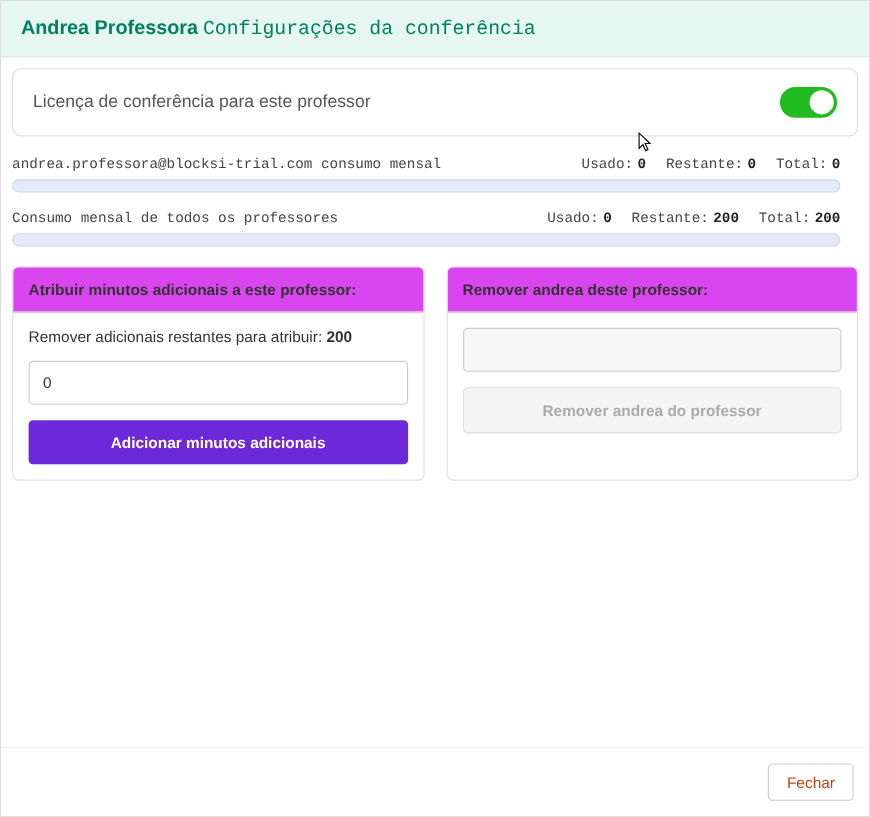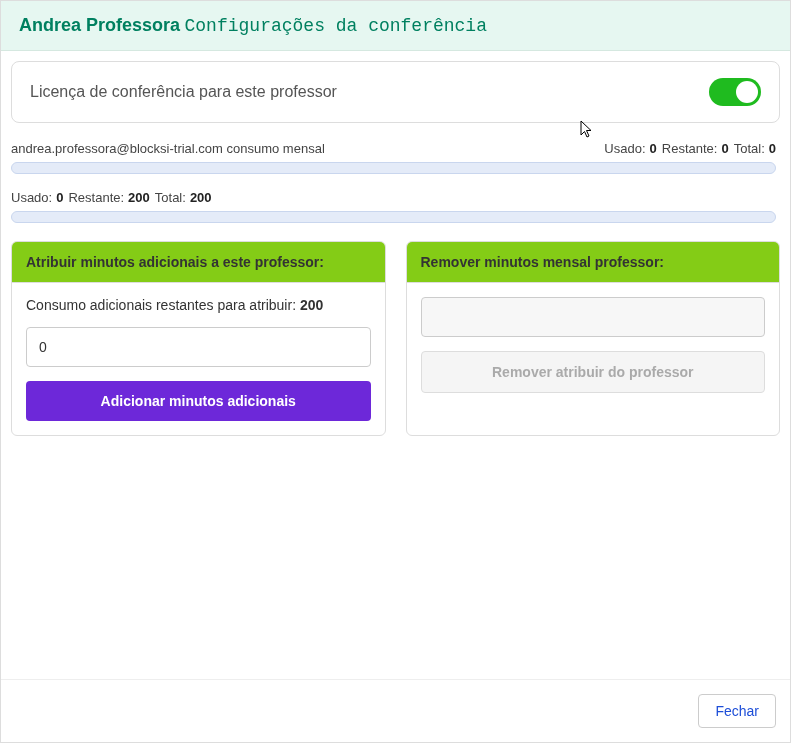--- a/index.html
+++ b/index.html
@@ -60,35 +60,36 @@
   .toggle-knob {
     position: absolute;
     right: 3px;
     top: 3px;
     width: 22px;
     height: 22px;
     background: #fff;
     border-radius: 50%;
   }
   .usage-block {
-    margin: 0 4px 16px 0;
+    margin: 0 16px 16px 0;
+    font-family: Liberation Mono, monospace;
   }
   .usage-line {
     display: flex;
     align-items: baseline;
     font-size: 13px;
     color: #444;
     margin-bottom: 6px;
   }
   .usage-left {
     flex: 1;
   }
   .usage-stats {
     display: flex;
-    gap: 5px;
+    gap: 18px;
   }
   .usage-stats span.val {
     font-weight: 700;
     color: #222;
     margin-left: 4px;
   }
   .bar {
     height: 12px;
     background: #e4ebf8;
     border: 1px solid #c9d6ee;
@@ -99,21 +100,21 @@
     gap: 20px;
     margin-top: 18px;
   }
   .panel {
     flex: 1;
     border: 1px solid #ddd;
     border-radius: 6px;
     overflow: hidden;
   }
   .panel-head {
-    background: #84cc16;
+    background: #d946ef;
     border-bottom: 1px solid #ddd;
     padding: 12px 14px;
     font-weight: 700;
     font-size: 14px;
     color: #333;
   }
   .panel-body {
     padding: 14px;
   }
   .info-line {
@@ -162,21 +163,21 @@
     padding: 14px;
     display: flex;
     justify-content: flex-end;
   }
   .close-btn {
     background: #fff;
     border: 1px solid #ccc;
     border-radius: 4px;
     padding: 8px 16px;
     font-size: 14px;
-    color: #1d4ed8;
+    color: #c2410c;
     cursor: pointer;
   }
   .cursor-icon {
     position: absolute;
     left: 580px;
     top: 120px;
     pointer-events: none;
   }
 </style>
 </head>
@@ -203,47 +204,48 @@
         <div><span>Usado:</span><span class="val">0</span></div>
         <div><span>Restante:</span><span class="val">0</span></div>
         <div><span>Total:</span><span class="val">0</span></div>
       </div>
     </div>
     <div class="bar"></div>
   </div>
 
   <div class="usage-block">
     <div class="usage-line">
+      <div class="usage-left">Consumo mensal de todos os professores</div>
       <div class="usage-stats">
         <div><span>Usado:</span><span class="val">0</span></div>
         <div><span>Restante:</span><span class="val">200</span></div>
         <div><span>Total:</span><span class="val">200</span></div>
       </div>
     </div>
     <div class="bar"></div>
   </div>
 
   <div class="panels">
 
     <div class="panel">
       <div class="panel-head">Atribuir minutos adicionais a este professor:</div>
       <div class="panel-body">
         <div class="info-line">
-          <span>Consumo adicionais restantes para atribuir: </span><span class="val">200</span>
+          <span>Remover adicionais restantes para atribuir: </span><span class="val">200</span>
         </div>
         <input type="text" class="text-input" value="0" style="">
         <button class="btn btn-green">Adicionar minutos adicionais</button>
       </div>
     </div>
 
     <div class="panel">
-      <div class="panel-head">Remover minutos mensal professor:</div>
+      <div class="panel-head">Remover andrea deste professor:</div>
       <div class="panel-body">
         <input type="text" class="text-input" disabled="" style="">
-        <button class="btn btn-disabled">Remover atribuir do professor</button>
+        <button class="btn btn-disabled">Remover andrea do professor</button>
       </div>
     </div>
 
   </div>
 
 </div>
 
 <div class="footer">
   <button class="close-btn">Fechar</button>
 </div>

